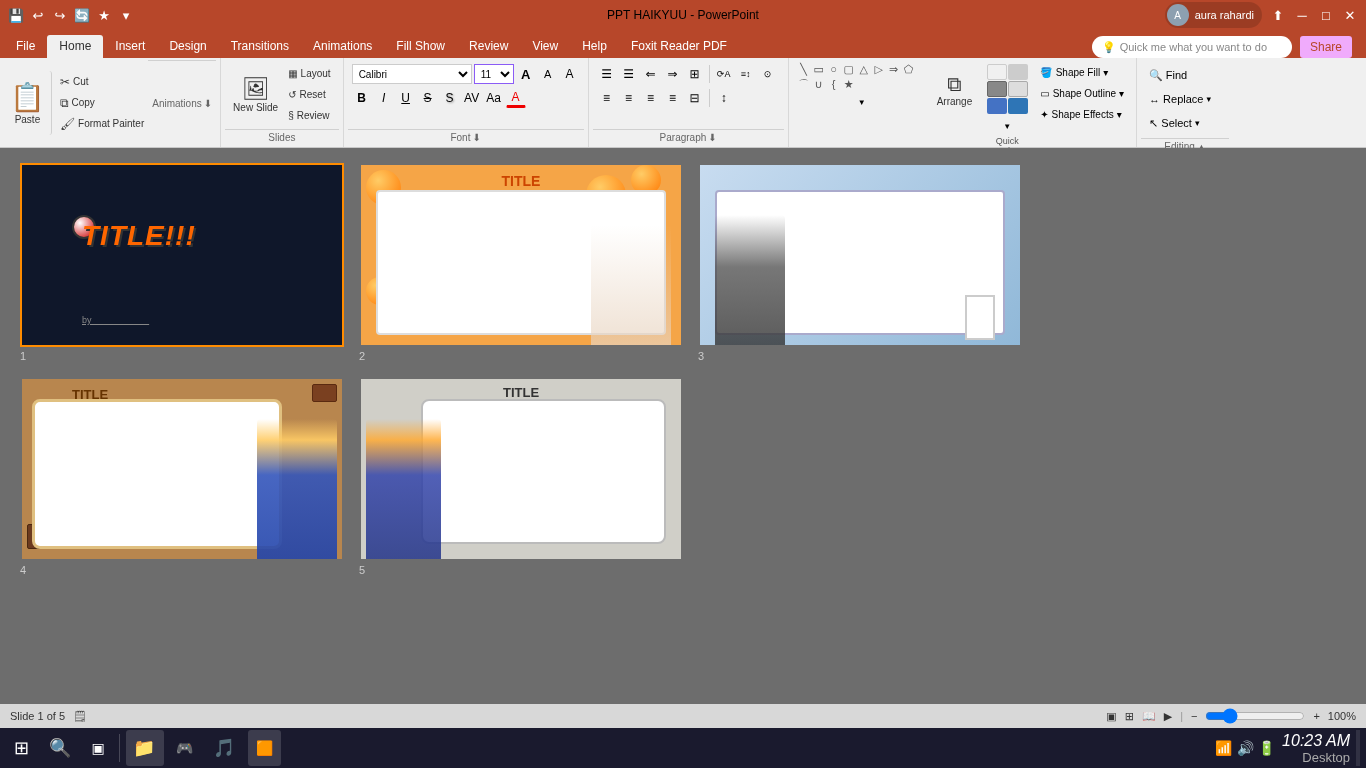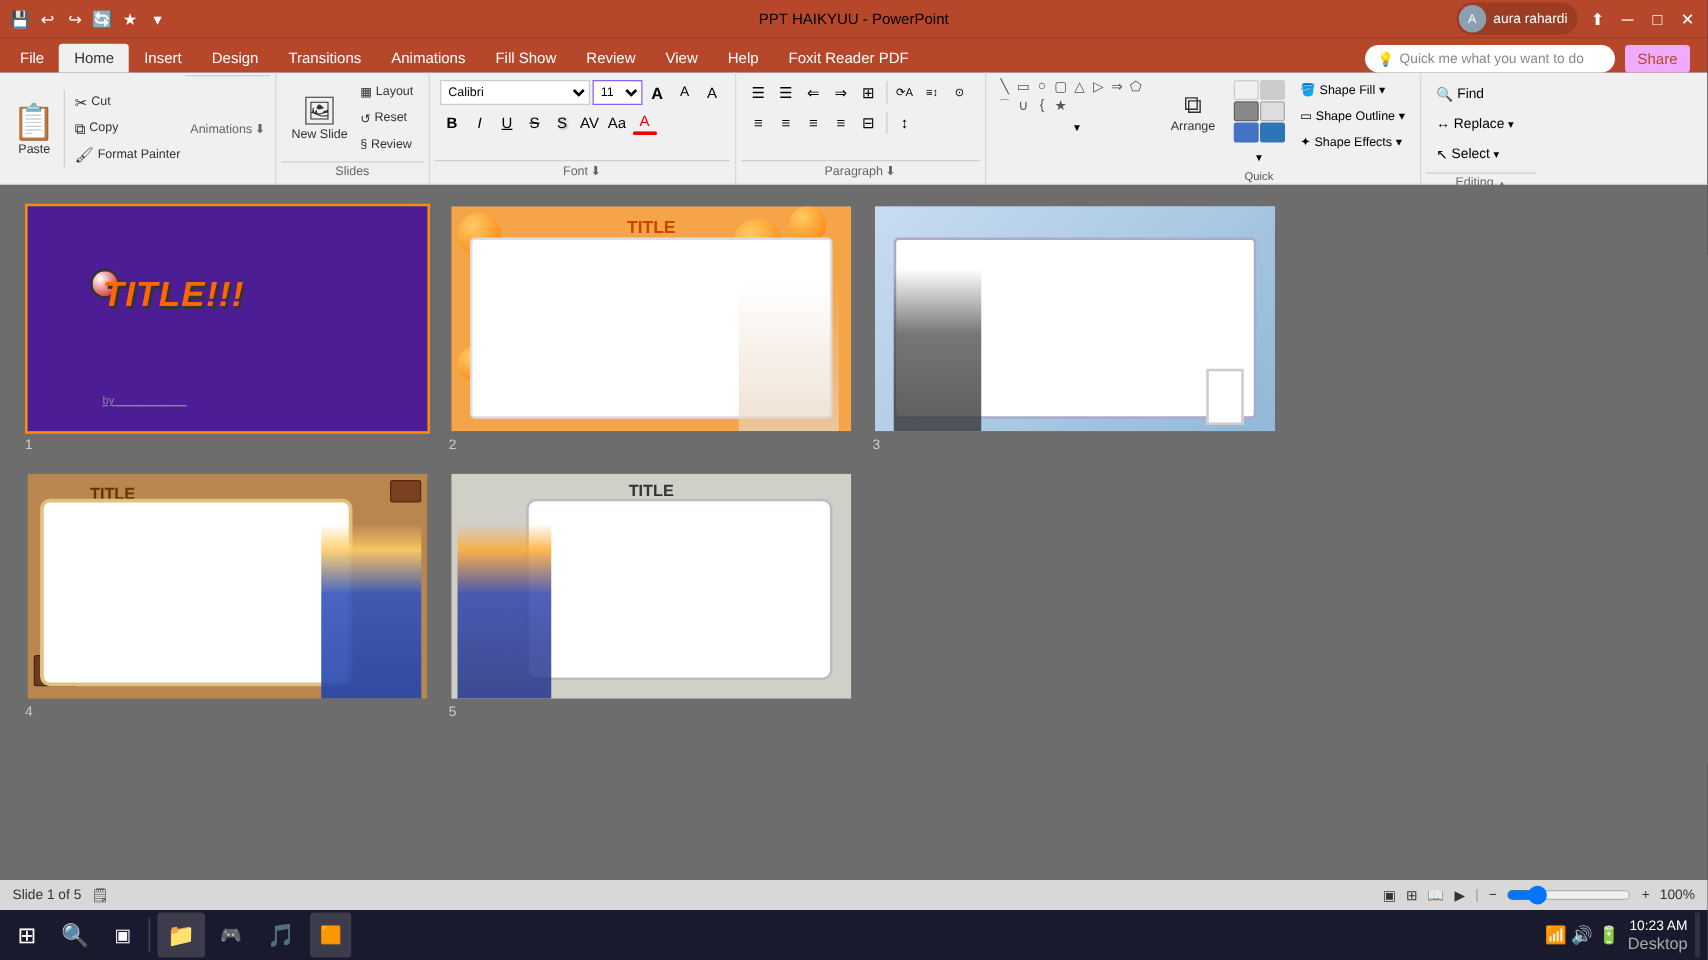--- a/index.html
+++ b/index.html
@@ -223,21 +223,21 @@
       overflow: hidden;
       position: relative;
     }
     .slide-number {
       color: #ccc;
       font-size: 11px;
       margin-top: 3px;
     }
 
     
-    .slide1-bg { background: #4c1d95; width: 100%; height: 100%; position: relative; }
+    .slide1-bg { background: #0f172a; width: 100%; height: 100%; position: relative; }
     .slide1-title {
       position: absolute;
       top: 55px;
       left: 60px;
       font-size: 28px;
       font-weight: 900;
       color: #ff6600;
       font-style: italic;
       text-shadow: 2px 2px 0 #333;
       letter-spacing: 1px;
@@ -864,18 +864,18 @@
   <div class="taskbar-btn" style="font-size:14px;">🎮</div>
   <div class="taskbar-btn">🎵</div>
   <div class="taskbar-btn active" style="font-size:14px;">🟧</div>
   <div class="taskbar-right">
     <div class="sys-tray">
       <span class="sys-icon" style="cursor:pointer;">📶</span>
       <span class="sys-icon" style="cursor:pointer;">🔊</span>
       <span class="sys-icon" style="cursor:pointer;">🔋</span>
     </div>
     <div style="display:flex;flex-direction:column;align-items:flex-end;gap:0px;">
-      <span style="font-size:11px;">10:23 AM</span>
+      <span style="font-size:16px;font-style:italic;">10:23 AM</span>
       <span style="font-size:13px;color:#aaa;">Desktop</span>
     </div>
     <span style="width:4px;height:36px;background:rgba(255,255,255,0.1);cursor:pointer;"></span>
   </div>
 </div>
 
 </body></html>

